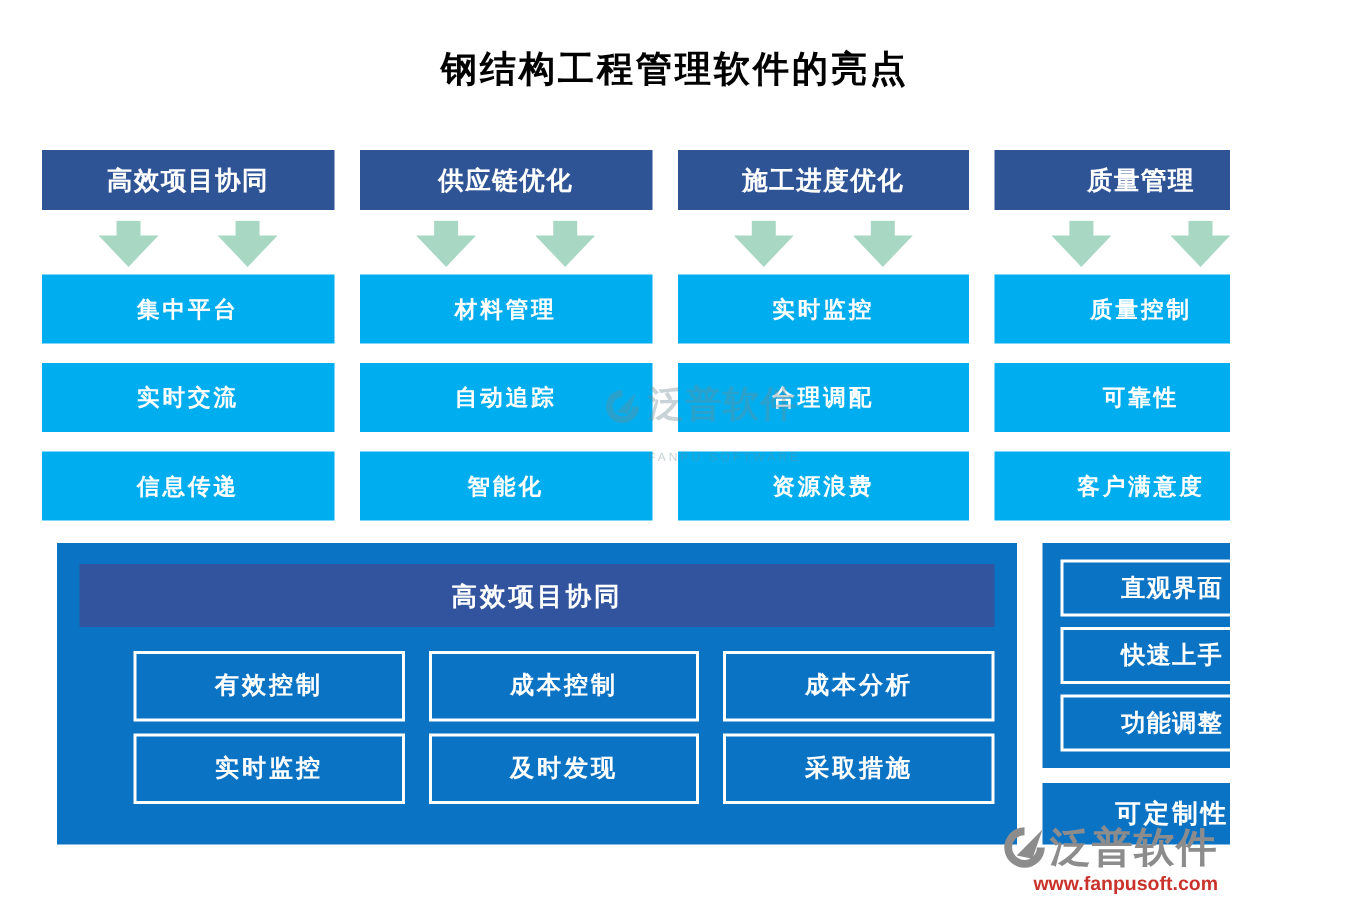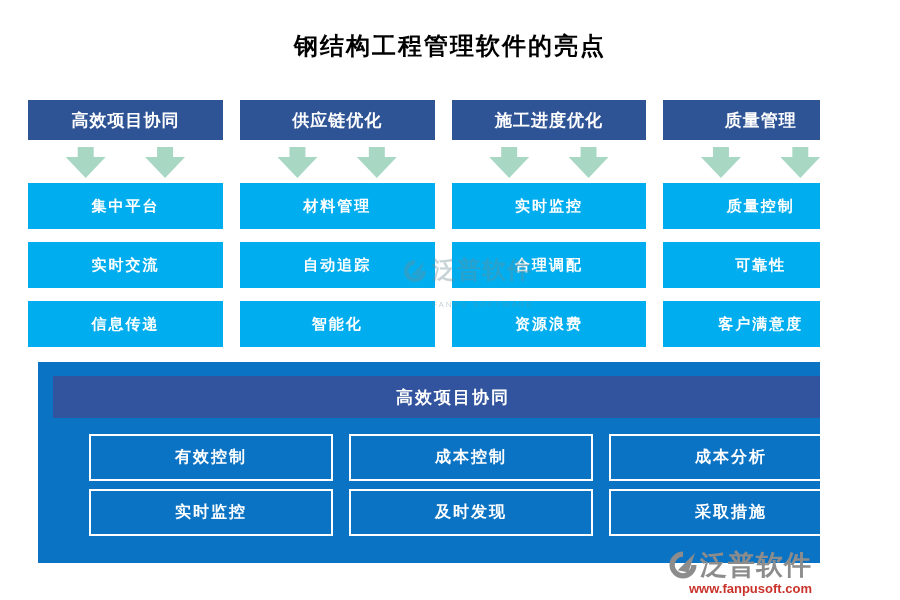--- a/index.html
+++ b/index.html
@@ -222,20 +222,28 @@
         <div class="grid-box">成本控制</div>
         <div class="grid-box">成本分析</div>
       </div>
       <div class="grid-row">
         <div class="grid-box">实时监控</div>
         <div class="grid-box">及时发现</div>
         <div class="grid-box">采取措施</div>
       </div>
     </div>
 
+    <div class="right-col">
+      <div class="right-panel">
+        <div class="right-box">直观界面</div>
+        <div class="right-box">快速上手</div>
+        <div class="right-box">功能调整</div>
+      </div>
+      <div class="custom-panel">可定制性</div>
+    </div>
 
   </div>
 
   <div class="watermark">
     <svg width="26" height="26" viewBox="0 0 40 40">
       <path d="M20 3 A17 17 0 1 0 37 20 L30 20 A10 10 0 1 1 20 10 Z" fill="#6f8d96"></path>
       <path d="M14 26 L34 6 L26 28 Z" fill="#6f8d96"></path>
     </svg>
     <div>
       <div class="wm-text">泛普软件</div>

